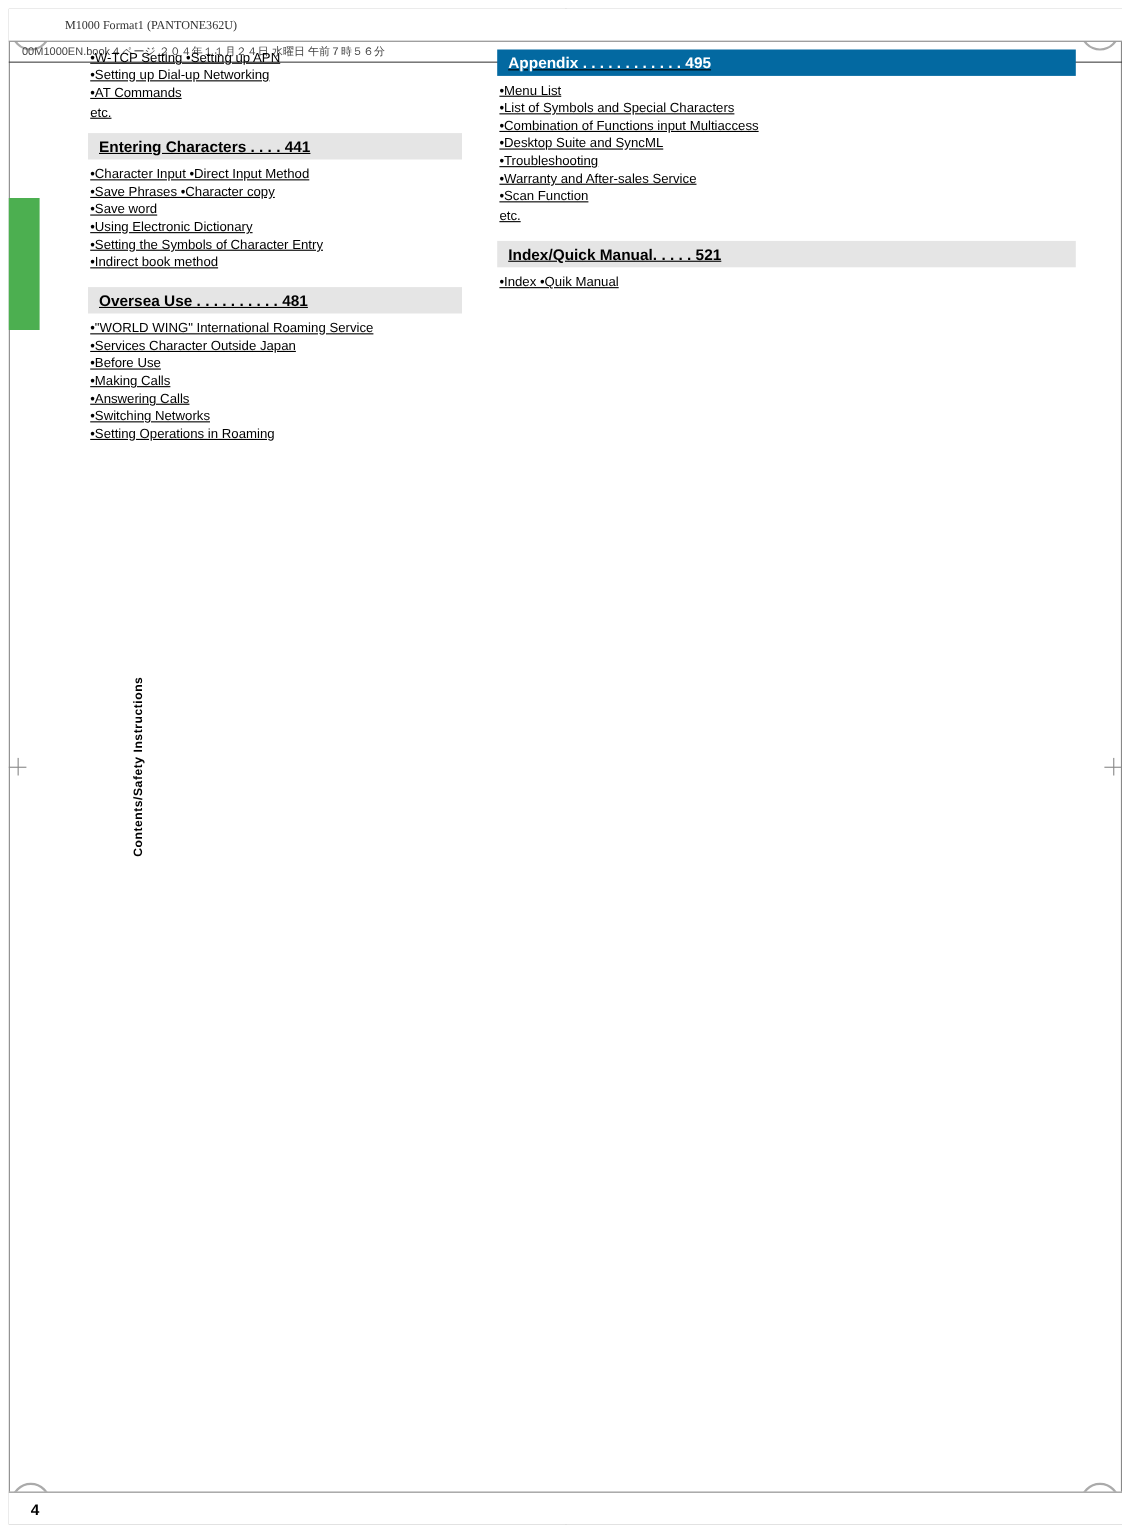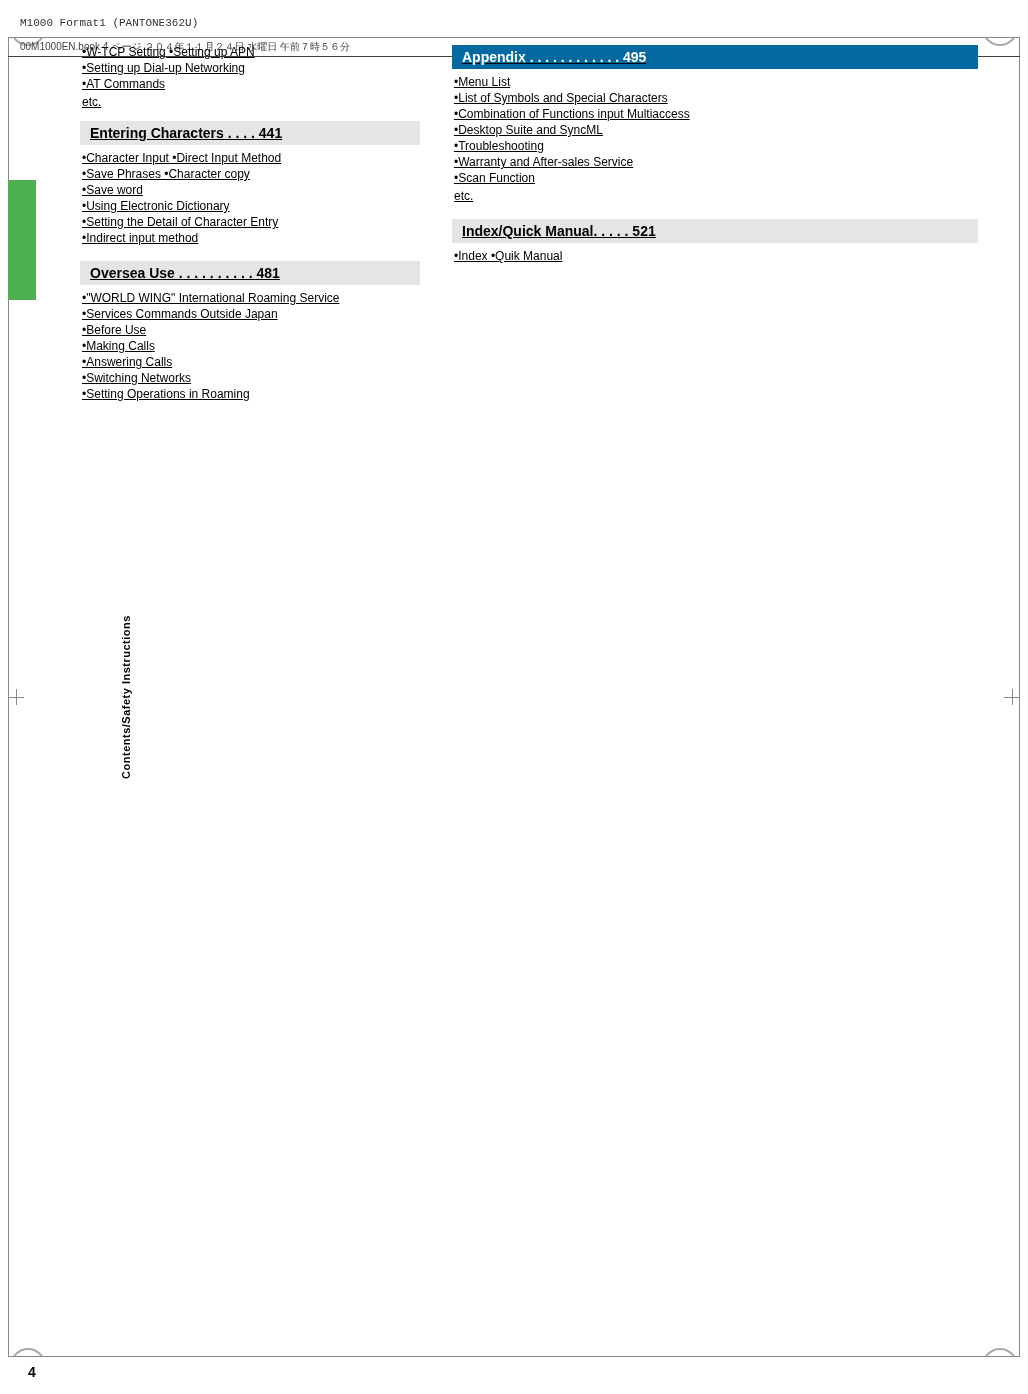--- a/index.html
+++ b/index.html
@@ -35,21 +35,22 @@
       border-bottom: 1px solid #888;
       display: flex;
       align-items: center;
       padding: 0 12px;
       background: #fff;
     }
 
     .header-title {
       font-size: 11px;
       color: #333;
-      font-family: Liberation Mono, monospace;
+      font-family: Liberation Serif, serif;
+      margin-left: 39px;
     }
 
     
     .footer {
       position: absolute;
       bottom: 8px;
       left: 8px;
       right: 8px;
       height: 30px;
       border-top: 1px solid #888;
@@ -272,30 +273,30 @@
     </div>
 
     <div class="section-block">
       <div class="section-header light-gray">
         <span>Entering Characters . . . .  441</span>
       </div>
       <div class="bullet-item">•Character Input   •Direct Input Method</div>
       <div class="bullet-item">•Save Phrases    •Character copy</div>
       <div class="bullet-item">•Save word</div>
       <div class="bullet-item">•Using Electronic Dictionary</div>
-      <div class="bullet-item">•Setting the Detail of Character Entry</div>
-      <div class="bullet-item">•Indirect input method</div>
+      <div class="bullet-item">•Setting the Symbols of Character Entry</div>
+      <div class="bullet-item">•Indirect book method</div>
     </div>
 
     <div class="section-block">
       <div class="section-header light-gray">
         <span>Oversea Use . . . . . . . . . .  481</span>
       </div>
       <div class="bullet-item">•"WORLD WING" International Roaming Service</div>
-      <div class="bullet-item">•Services Commands Outside Japan</div>
+      <div class="bullet-item">•Services Character Outside Japan</div>
       <div class="bullet-item">•Before Use</div>
       <div class="bullet-item">•Making Calls</div>
       <div class="bullet-item">•Answering Calls</div>
       <div class="bullet-item">•Switching Networks</div>
       <div class="bullet-item">•Setting Operations in Roaming</div>
     </div>
 
   </div>
 
   <div class="right-col">

